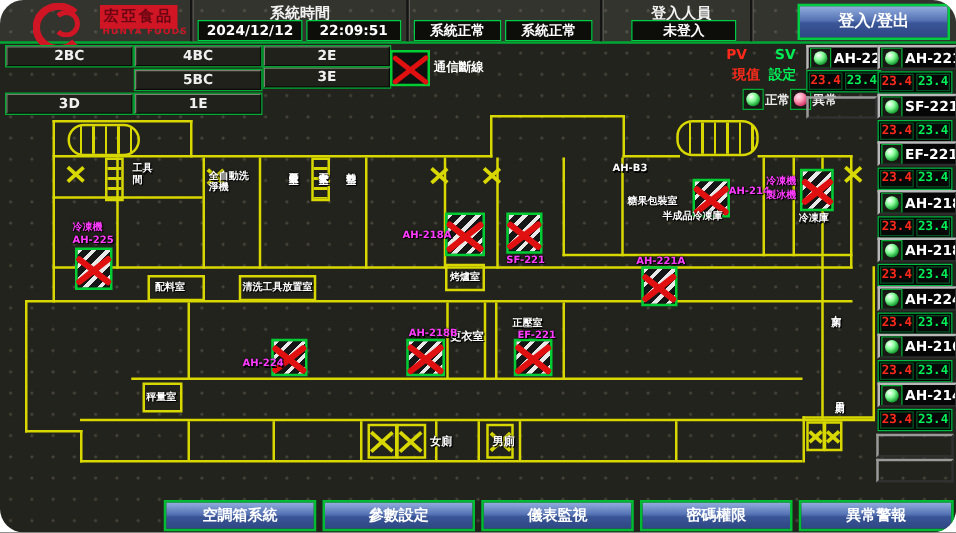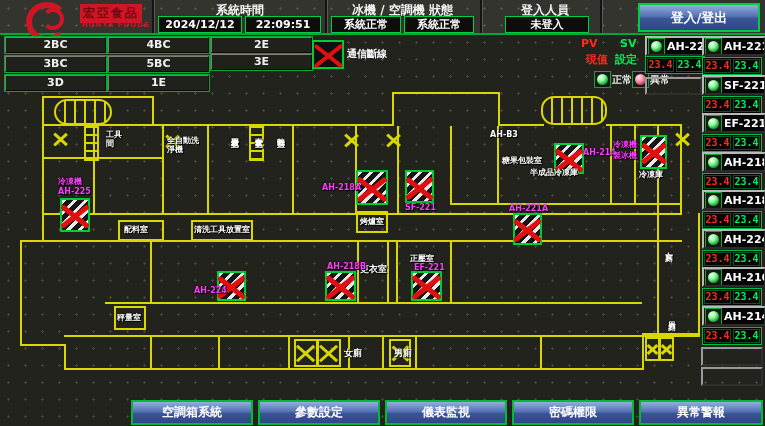--- a/index.html
+++ b/index.html
@@ -2,20 +2,21 @@
 <html><head>
 <meta charset="utf-8">
 <style>
   html,body{margin:0;padding:0;}
   #screen{
     position:relative;width:765px;height:426px;overflow:hidden;
     background-color:#23231d;
     background-image:radial-gradient(circle,#45453a 1px,transparent 1.4px);
     background-size:17px 17px;
     font-family:"DejaVu Sans",sans-serif;
+    border-radius:19px;
   }
   
   .hdr{position:absolute;left:0;top:0;width:765px;height:33px;background:rgba(255,255,255,0.08);border-bottom:2px solid #00a833;}
   .vdiv{position:absolute;top:0;width:2px;height:33px;background:#141414;box-shadow:1px 0 0 #5a5a52;}
   .hlabel{position:absolute;top:2px;color:#f2f2f2;font-weight:bold;font-size:12px;text-align:center;white-space:nowrap;}
   .gbox{position:absolute;height:15px;border:1px solid #00cc44;background:#0d0d0a;color:#fff;font-weight:bold;font-size:11px;text-align:center;line-height:15px;}
   .loginbtn{position:absolute;border:2px solid #00cc44;background:linear-gradient(#93aede,#5572b4 45%,#3a5596 55%,#2e4784);color:#fff;font-weight:bold;font-size:13px;text-align:center;cursor:pointer;}
   .logo-mark{position:absolute;left:26px;top:2px;width:30px;height:28px;border:6px solid #d01525;border-radius:50%;border-right-color:transparent;}
   .logo-mark2{position:absolute;left:42px;top:8px;width:14px;height:14px;border:4px solid #d01525;border-radius:50%;border-left-color:transparent;}
   .logo-cn{position:absolute;left:80px;top:4px;background:#d01525;color:#6b0713;font-weight:bold;font-size:12px;letter-spacing:2px;padding:1px 3px;}
@@ -70,34 +71,32 @@
 
     <div class="vdiv" style="left:152px"></div>
     <div class="vdiv" style="left:325px"></div>
     <div class="vdiv" style="left:480px"></div>
     <div class="vdiv" style="left:600px"></div>
 
     <div class="hlabel" style="left:185px;width:110px">系統時間</div>
     <div class="gbox" style="left:158px;top:16px;width:82px">2024/12/12</div>
     <div class="gbox" style="left:245px;top:16px;width:74px">22:09:51</div>
 
-    <div class="hlabel" style="left:330px;width:145px">冰機 / 空調機 狀態</div>
     <div class="gbox" style="left:331px;top:16px;width:68px">系統正常</div>
     <div class="gbox" style="left:404px;top:16px;width:68px">系統正常</div>
 
     <div class="hlabel" style="left:495px;width:100px">登入人員</div>
     <div class="gbox" style="left:505px;top:16px;width:82px">未登入</div>
 
     <div class="loginbtn" style="left:638px;top:3px;width:118px;height:25px;line-height:25px">登入/登出</div>
   </div>
 
   <div class="fbtn" style="left:5px;top:37px">2BC</div>
   <div class="fbtn" style="left:108px;top:37px">4BC</div>
   <div class="fbtn" style="left:211px;top:37px">2E</div>
-  <div class="fbtn" style="left:5px;top:56px">3BC</div>
   <div class="fbtn" style="left:108px;top:56px">5BC</div>
   <div class="fbtn" style="left:211px;top:54px">3E</div>
   <div class="fbtn" style="left:5px;top:75px">3D</div>
   <div class="fbtn" style="left:108px;top:75px">1E</div>
 
   <div class="commbox">
     <div class="xbar1"></div>
       <div class="xbar2"></div>
   </div>
   <div class="pvsv" style="left:347px;top:47px;color:#fff;font-size:10px">通信斷線</div>

